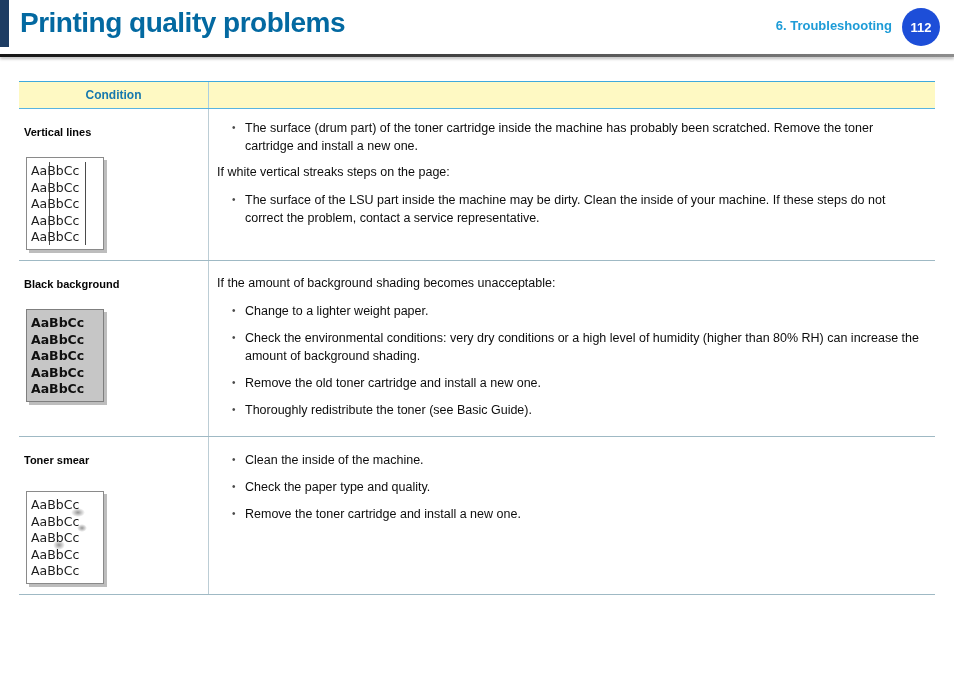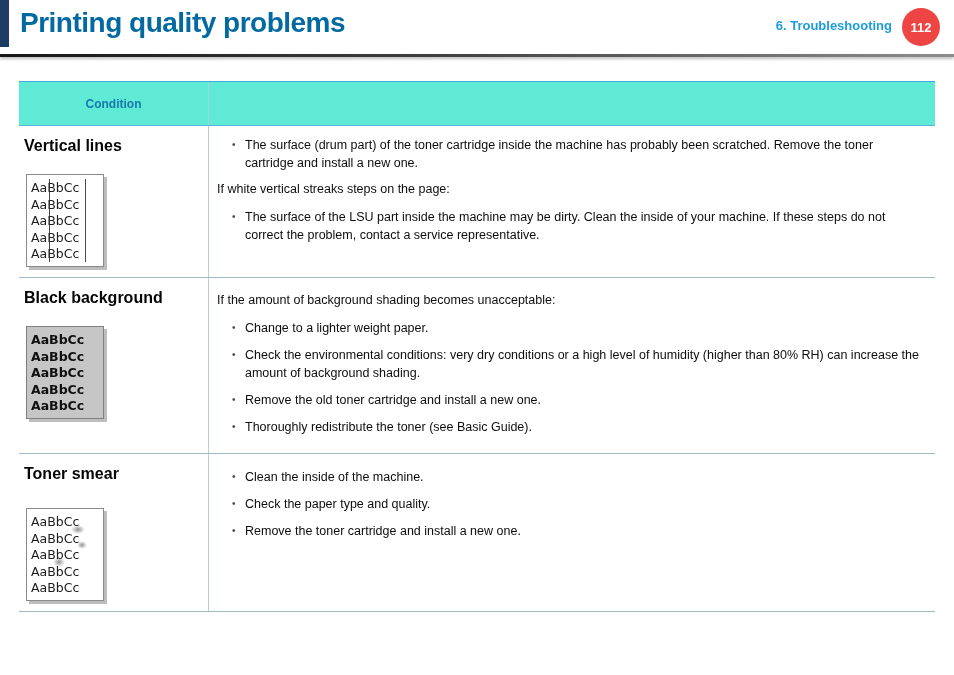--- a/index.html
+++ b/index.html
@@ -19,50 +19,50 @@
     position:absolute; left:20px; top:7px;
     font-size:28px; font-weight:bold; letter-spacing:-0.5px; color:#0369a1;
   }
   .section-label {
     position:absolute; right:62px; top:18px;
     font-size:13px; font-weight:bold; color:#1e9cd7; white-space:nowrap;
   }
   .page-badge {
     position:absolute; right:14px; top:8px;
     width:38px; height:38px; border-radius:50%;
-    background:#ef4444; color:#ffffff;
+    background:#1d4ed8; color:#ffffff;
     font-size:13px; font-weight:bold;
     display:flex; align-items:center; justify-content:center;
   }
   .header-rule {
     position:absolute; top:54px; left:0; width:100%; height:3px;
     background:linear-gradient(to right,#161616,#3f3f3f 45%,#8d8d8d 100%);
     box-shadow:0 2px 3px rgba(0,0,0,0.28);
   }
 
   
   .table {
     position:absolute; top:81px; left:19px; width:916px;
     border-top:1px solid #3fa9dc;
     border-bottom:1px solid #9fb9c4;
   }
-  .thead { display:flex; background:#5eead4; height:44px; border-bottom:1px solid #58b4e0;text-align:center; }
+  .thead { display:flex; background:#fef9c3; height:27px; border-bottom:1px solid #58b4e0;text-align:center; }
   .th {
     font-size:12px; font-weight:bold; color:#1779ae;
     display:flex; align-items:center; justify-content:center;
   }
   .th.cond { width:190px; border-right:1px solid #a9cfe2; }
   .th.sol  { flex:1; }
 
   .row { display:flex; border-bottom:1px solid #9fb9c4; }
   .row:last-child { border-bottom:none; }
   .cell-cond { width:190px; padding:11px 8px 10px 5px; border-right:1px solid #bccdd5; }
   .cell-sol  { flex:1; padding:10px 14px 8px 8px; }
 
-  .cond-label { font-size:16px; font-weight:bold; color:#050505; }
+  .cond-label { font-size:11px; font-weight:bold; color:#050505;margin-top:6px; }
 
   
   .sample {
     position:relative;
     width:78px; height:93px;
     margin-left:2px;
     background:#ffffff;
     border:1px solid #8a8a8a;
     box-shadow:3px 3px 0 #bdbdbd;
     padding:5px 12px 0 4px;

